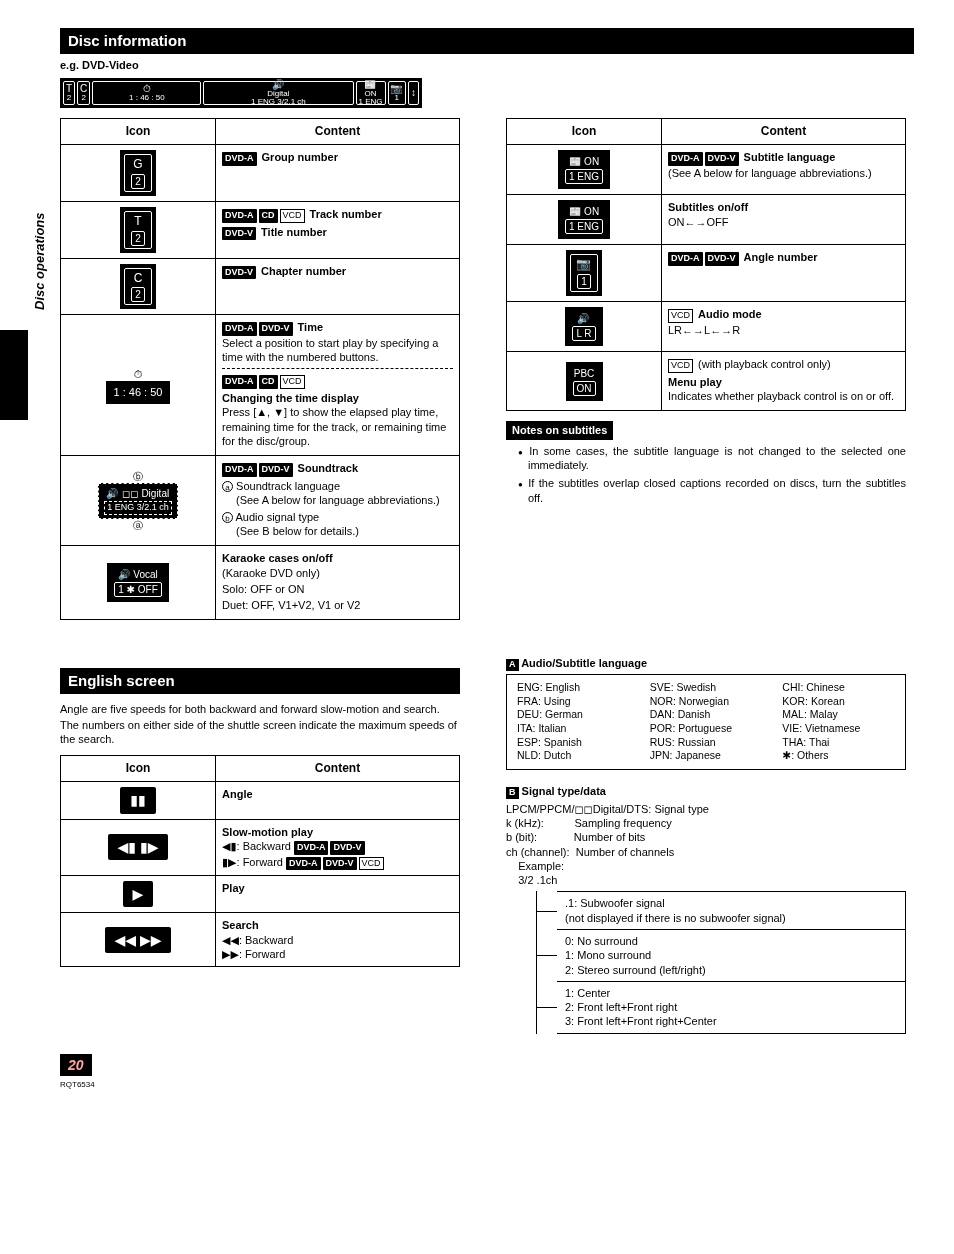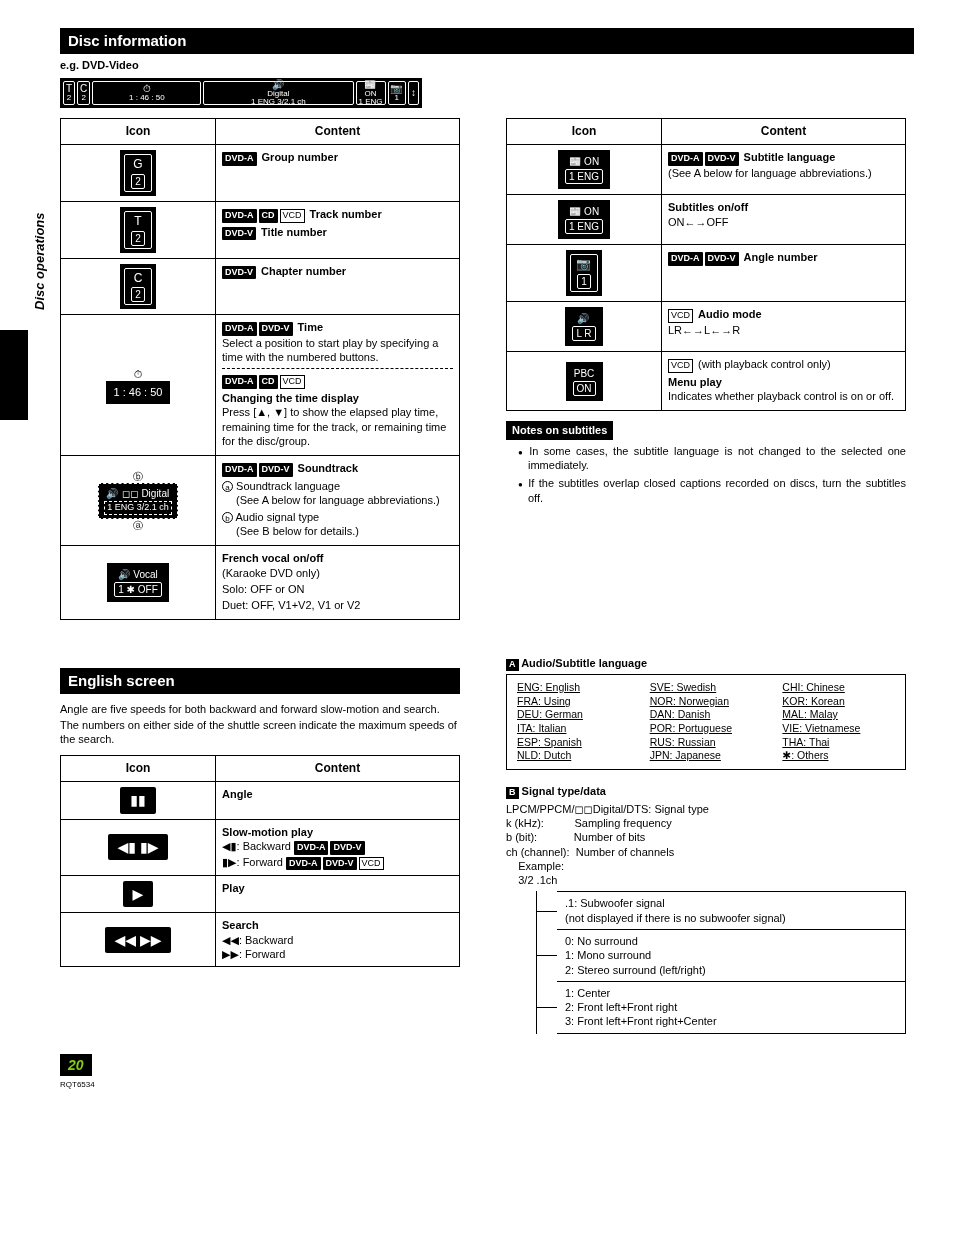--- a/index.html
+++ b/index.html
@@ -213,21 +213,21 @@
   }
 
   .lang-box {
     border: 1px solid #000;
     padding: 6px 10px;
     display: flex;
     gap: 20px;
     font-size: 10.5px;
   }
   .lang-col { flex: 1; }
-  .lang-col div { white-space: nowrap; text-decoration: underline; }
+  .lang-col div { white-space: nowrap; }
 
   .sig-tree {
     margin-top: 4px;
   }
   .sig-boxes {
     border-left: 1px solid #000;
     margin-left: 30px;
   }
   .sig-box {
     border: 1px solid #000;
@@ -254,21 +254,21 @@
     padding: 4px 10px;
     font-size: 14px;
     border-radius: 2px;
   }
 
   .footer {
     margin-top: 20px;
   }
   .pagenum {
     background: #000;
-    color: #84cc16;
+    color: #fca5a5;
     font-style: italic;
     font-weight: bold;
     font-size: 14px;
     padding: 2px 8px;
     display: inline-block;
   }
   .docnum { font-size: 8px; }
   .subhead { font-weight: bold; margin: 6px 0 3px 0; }
 </style>
 </head>
@@ -370,21 +370,21 @@
                 <div class="content" style="margin-bottom:2px"><span class="badge">DVD-A</span><span class="badge">DVD-V</span> <b>Soundtrack</b></div>
                 <div class="content" style="margin-bottom:2px"><span class="circled">a</span> Soundtrack language<br><span style="padding-left:14px">(See A below for language abbreviations.)</span></div>
                 <div class="content" style="margin-bottom:2px"><span class="circled">b</span> Audio signal type<br><span style="padding-left:14px">(See B below for details.)</span></div>
               </td>
             </tr>
             <tr>
               <td class="iconcell" style="border-top:1px dashed #000"><div class="mini-osd" style="padding:3px 5px">
       <div style="font-size:10px">🔊    Vocal</div>
       <div class="botrow">1  ✱        OFF</div></div></td>
            <td style="border-top:1px dashed #000">
-                <div class="content" style="margin-bottom:2px"><b>French vocal on/off</b><br>(Karaoke DVD only)</div>
+                <div class="content" style="margin-bottom:2px"><b>Karaoke cases on/off</b><br>(Karaoke DVD only)</div>
                 <div class="content" style="margin-bottom:2px">Solo:  OFF or ON</div>
                 <div class="content" style="margin-bottom:2px">Duet:  OFF, V1+V2, V1 or V2</div>
               </td>
             </tr>
           </tbody>
       </table>
     </div>
 
     <div class="col">
       <table class="grid">

